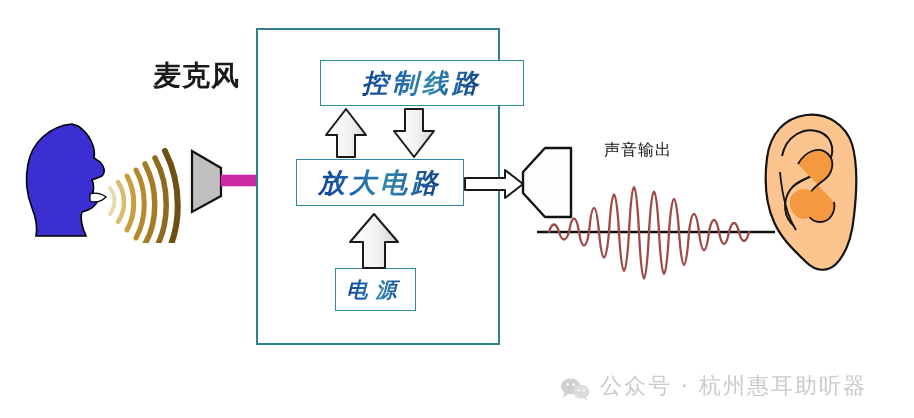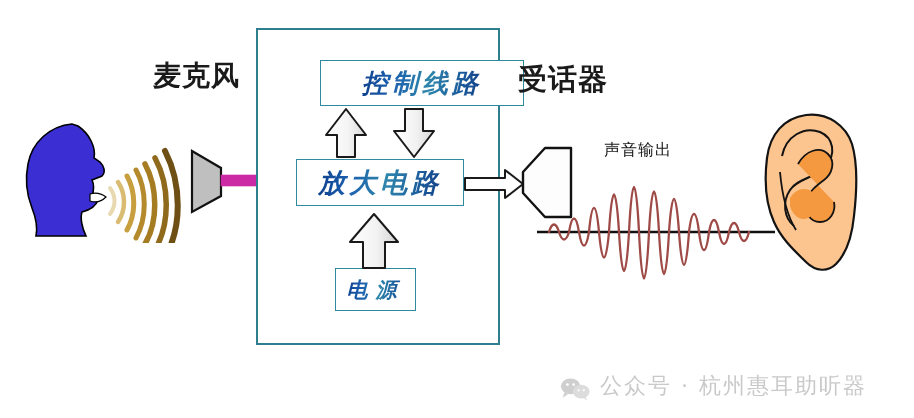--- a/index.html
+++ b/index.html
@@ -194,21 +194,20 @@
              C54 74 46 80 44 90 C42 100 48 110 58 110
              C68 110 74 100 72 90" fill="#f4993f" stroke="#131313" stroke-width="1.8"></path>
 
     <path d="M28 86 C34 76 46 74 52 82 C58 90 54 102 46 106
              C38 110 30 102 28 94 Z" fill="#f4993f" stroke="none"></path>
 
     <path d="M18 60 C20 82 24 102 34 118" fill="none" stroke="#131313" stroke-width="1.8"></path>
   </svg>
 
   <div class="abs label-black" id="mic-label">麦克风</div>
-  <div class="abs label-black" id="rcv-label">受话器</div>
 
   <div class="abs" id="watermark">
     <svg id="wechat-icon" viewBox="0 0 34 26">
       <ellipse cx="12" cy="10" rx="11" ry="9" fill="#cfcfcf"></ellipse>
       <path d="M5 17 L3 23 L9 19 Z" fill="#cfcfcf"></path>
       <ellipse cx="24" cy="16" rx="9.5" ry="7.8" fill="#dcdcdc"></ellipse>
       <path d="M29 22 L31 26 L26 23 Z" fill="#dcdcdc"></path>
       <circle cx="8.5" cy="8" r="1.5" fill="#ffffff"></circle>
       <circle cx="15.5" cy="8" r="1.5" fill="#ffffff"></circle>
       <circle cx="21" cy="14.5" r="1.3" fill="#ffffff"></circle>

